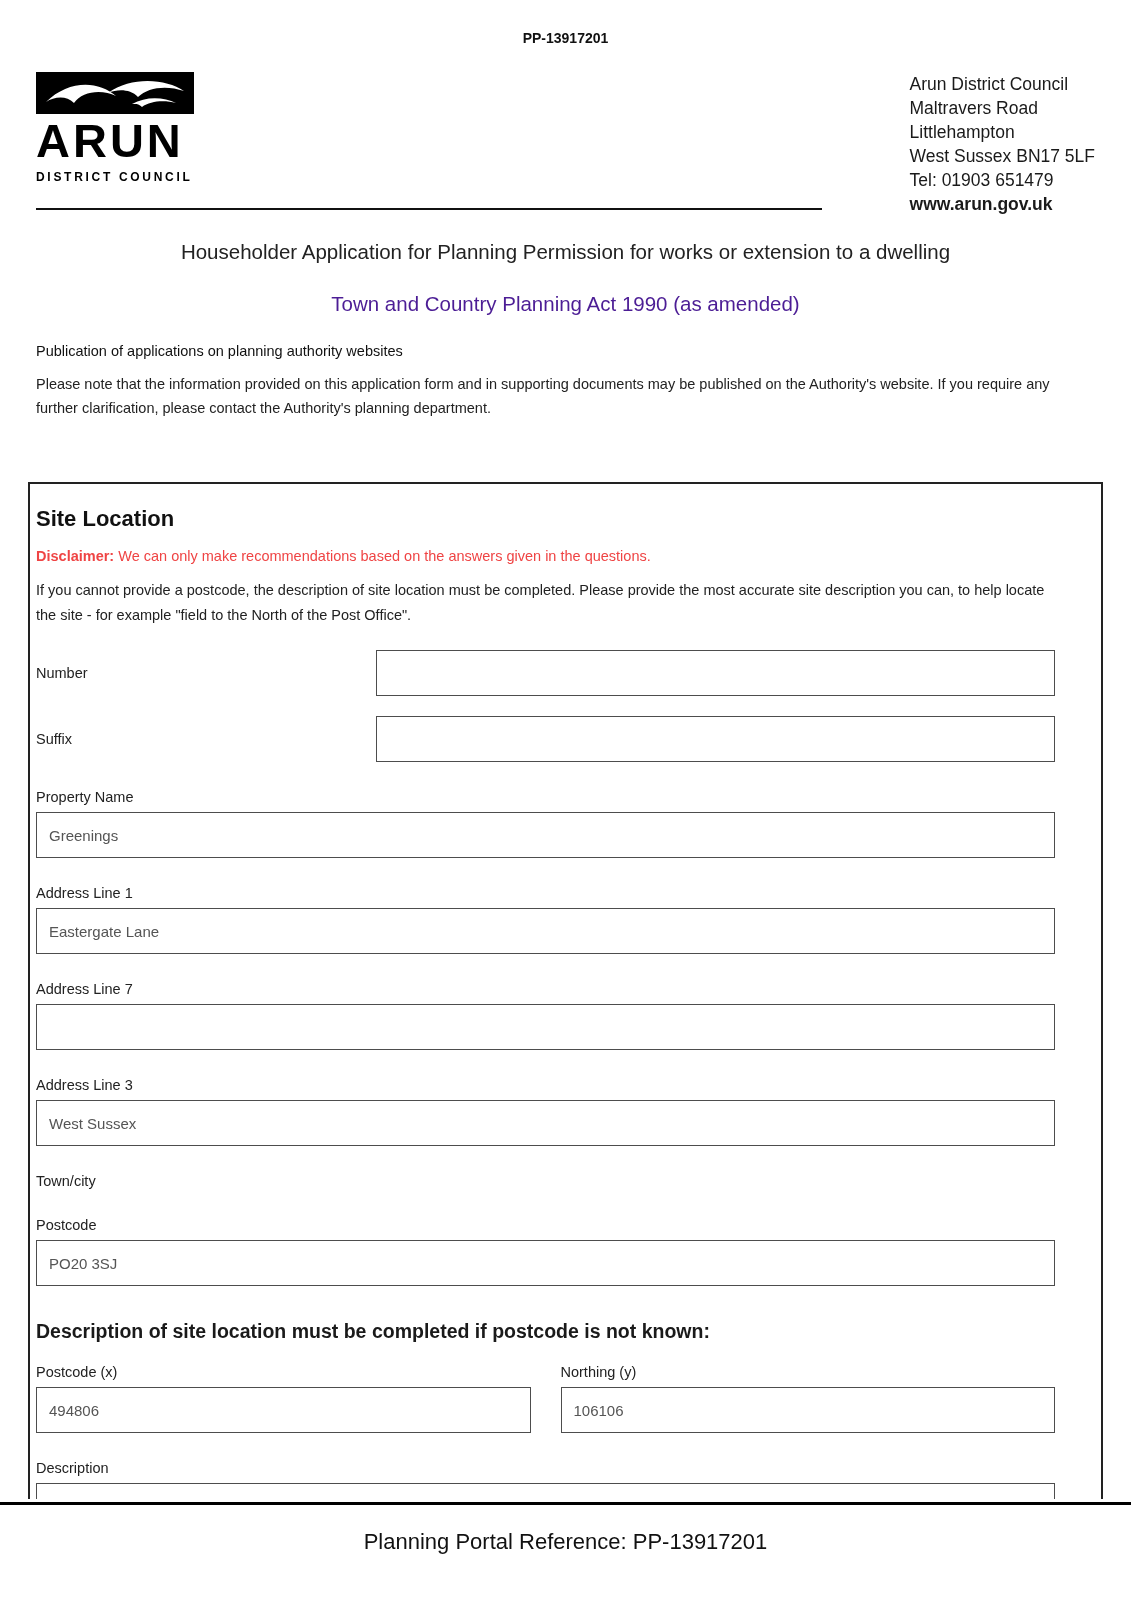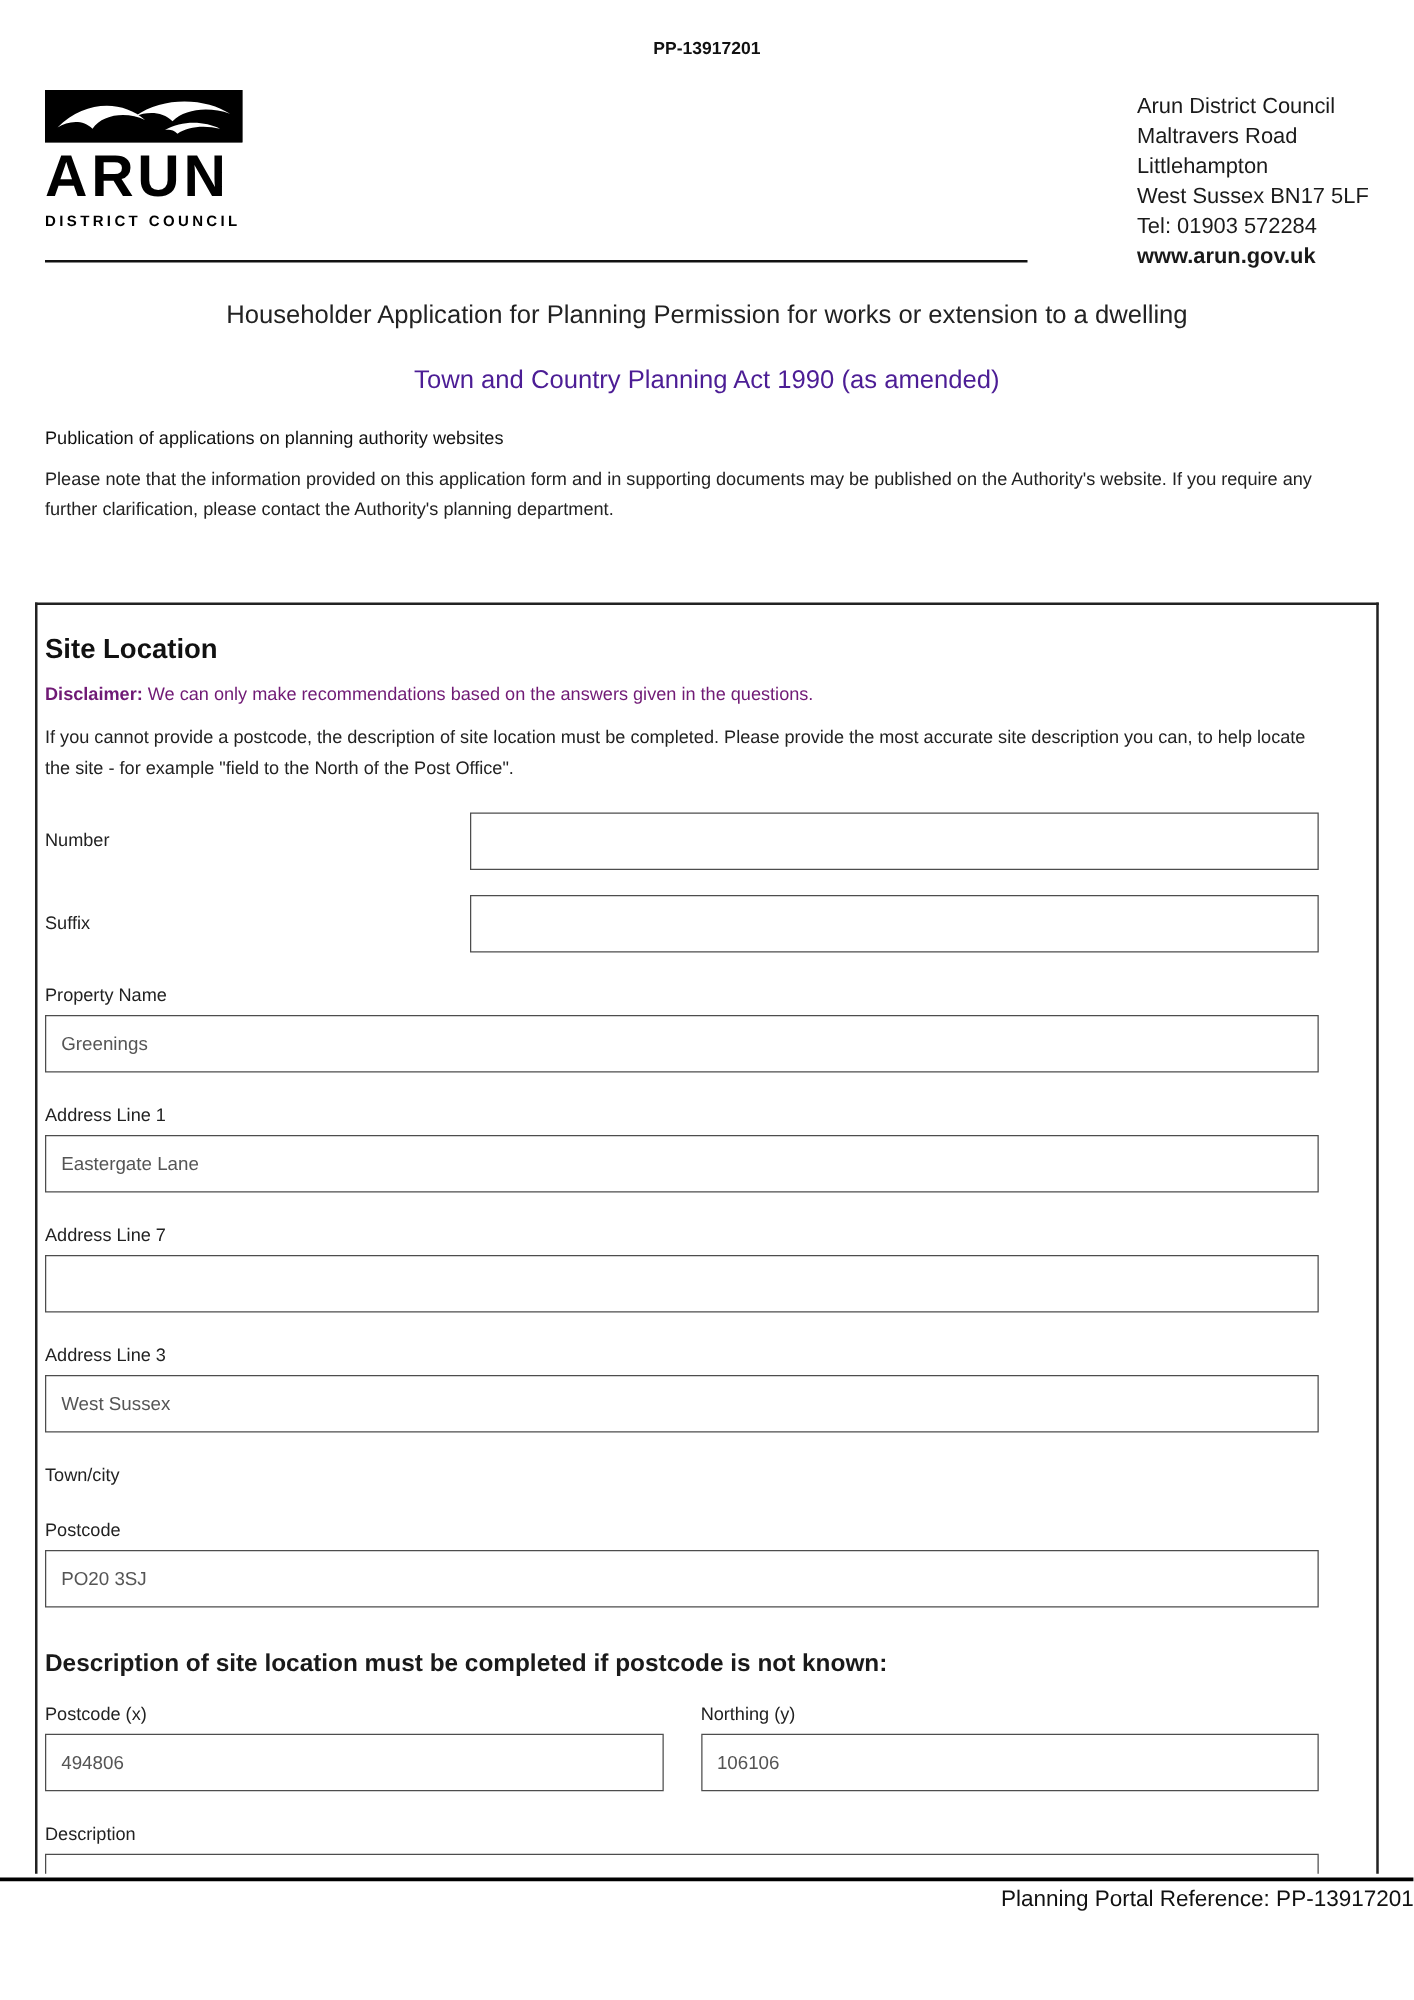--- a/index.html
+++ b/index.html
@@ -31,21 +31,21 @@
   .pub-heading { margin:27px 36px 0; font-size:14.5px; font-weight:normal; color:#111; }
   .pub-body { margin:13px 36px 0; font-size:14.5px; line-height:24px; color:#222; max-width:1045px; }
 
   
   .section-box {
     margin:62px 28px 0; height:1017px; box-sizing:border-box;
     border:2px solid #222; border-bottom:none; overflow:hidden;
     padding:16px 46px 0 6px;
   }
   .section-title { font-size:22px; font-weight:bold; margin:6px 0 16px; color:#111; }
-  .disclaimer { font-size:14.5px; margin:0 0 14px; color:#701a75; }
+  .disclaimer { font-size:14.5px; margin:0 0 14px; color:#ef4444; }
   .intro { font-size:14.5px; line-height:25px; margin:0 0 22px; color:#222; }
 
   .text-input {
     height:46px; border:1px solid #4d4d4d; background:#fff; border-radius:0;
     font-family:"Liberation Sans", sans-serif; font-size:15px; color:#555;
     padding:0 12px; box-sizing:border-box; width:100%;
   }
 
   .inline-field { display:flex; align-items:center; margin-bottom:20px; }
   .inline-field label { width:340px; flex:none; font-size:14.5px; line-height:18px; color:#222; }
@@ -62,21 +62,21 @@
 
   .desc-field textarea {
     display:block; width:100%; height:92px; box-sizing:border-box;
     border:1px solid #4d4d4d; background:#fff; resize:none;
     font-family:"Liberation Sans", sans-serif; font-size:15px; color:#555; padding:8px 12px;
   }
 
   
   .footer { position:absolute; left:0; top:1502px; width:100%; }
   .footer-rule { height:3px; background:#000; }
-  .footer-text { text-align:right; margin-top:4px; font-size:18px; color:#111; }
+  .footer-text { text-align:center; margin-top:24px; font-size:22px; color:#111; }
 </style>
 </head>
 <body>
 
 <div class="page">
 
   <div class="top-ref">PP-13917201</div>
 
   <div class="header">
     <div class="logo">
@@ -89,21 +89,21 @@
         </svg>
       </div>
       <div class="logo-name">ARUN</div>
       <div class="logo-sub">DISTRICT COUNCIL</div>
     </div>
     <div class="council-address">
       <div>Arun District Council</div>
       <div>Maltravers Road</div>
       <div>Littlehampton</div>
       <div>West Sussex BN17 5LF</div>
-      <div>Tel: 01903 572284</div>
+      <div>Tel: 01903 651479</div>
       <div class="website">www.arun.gov.uk</div>
     </div>
   </div>
   <div class="header-rule"></div>
 
   <h1 class="main-title">Householder Application for Planning Permission for works or extension to a dwelling</h1>
   <h2 class="sub-title">Town and Country Planning Act 1990 (as amended)</h2>
 
   <div class="pub-heading">Publication of applications on planning authority websites</div>
   <p class="pub-body">Please note that the information provided on this application form and in supporting documents may be published on the Authority's website. If you require any further clarification, please contact the Authority's planning department.</p>

